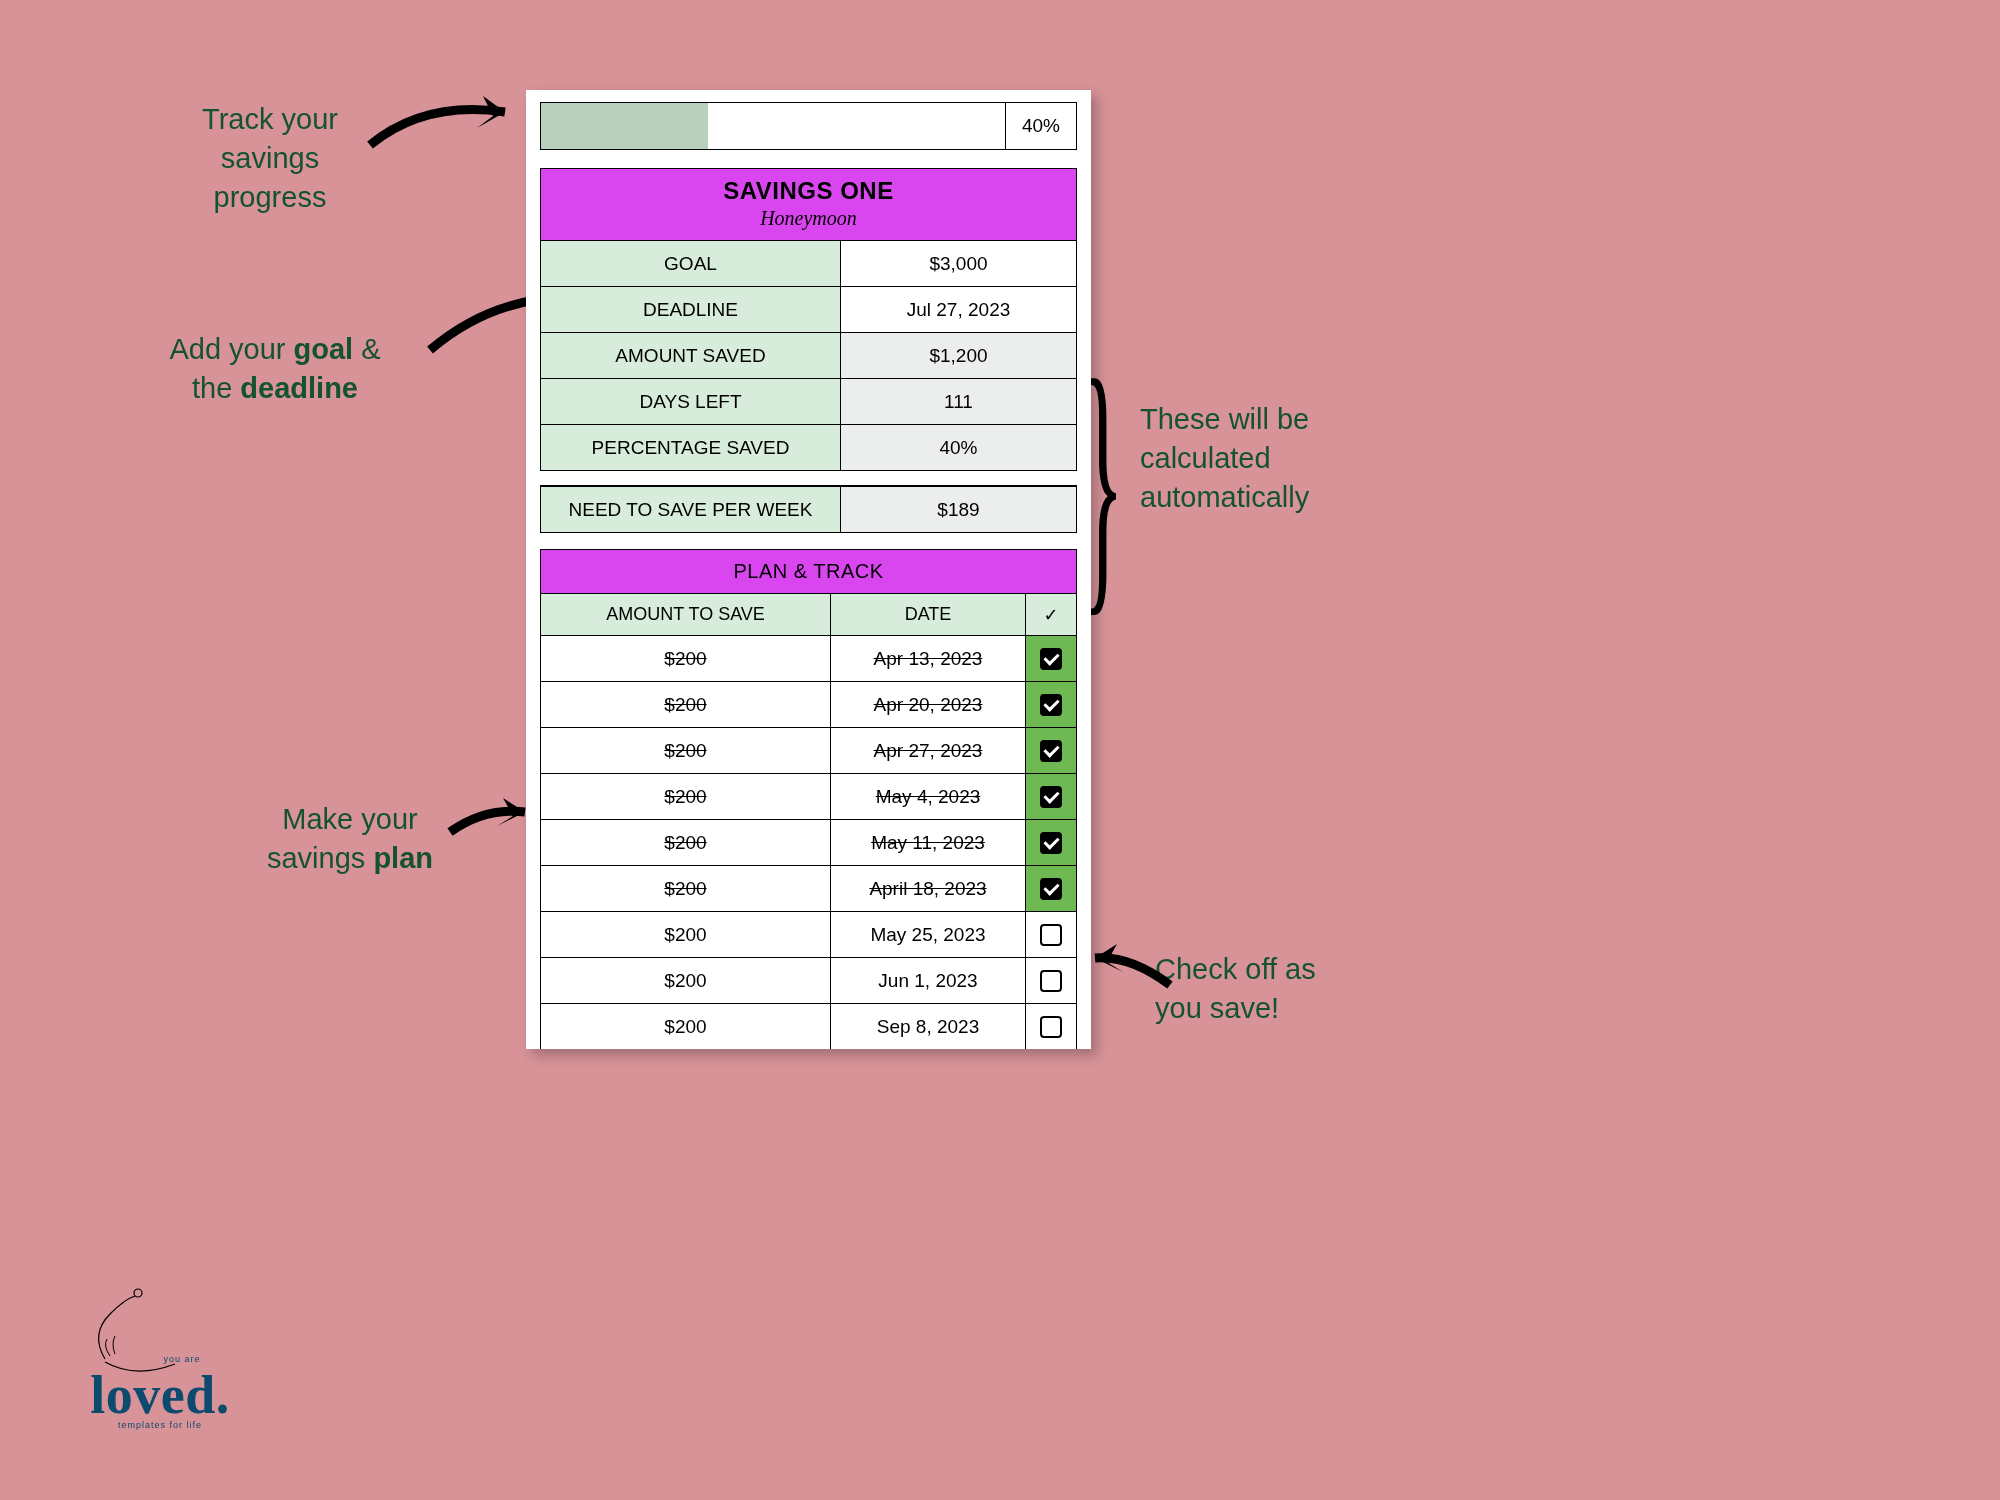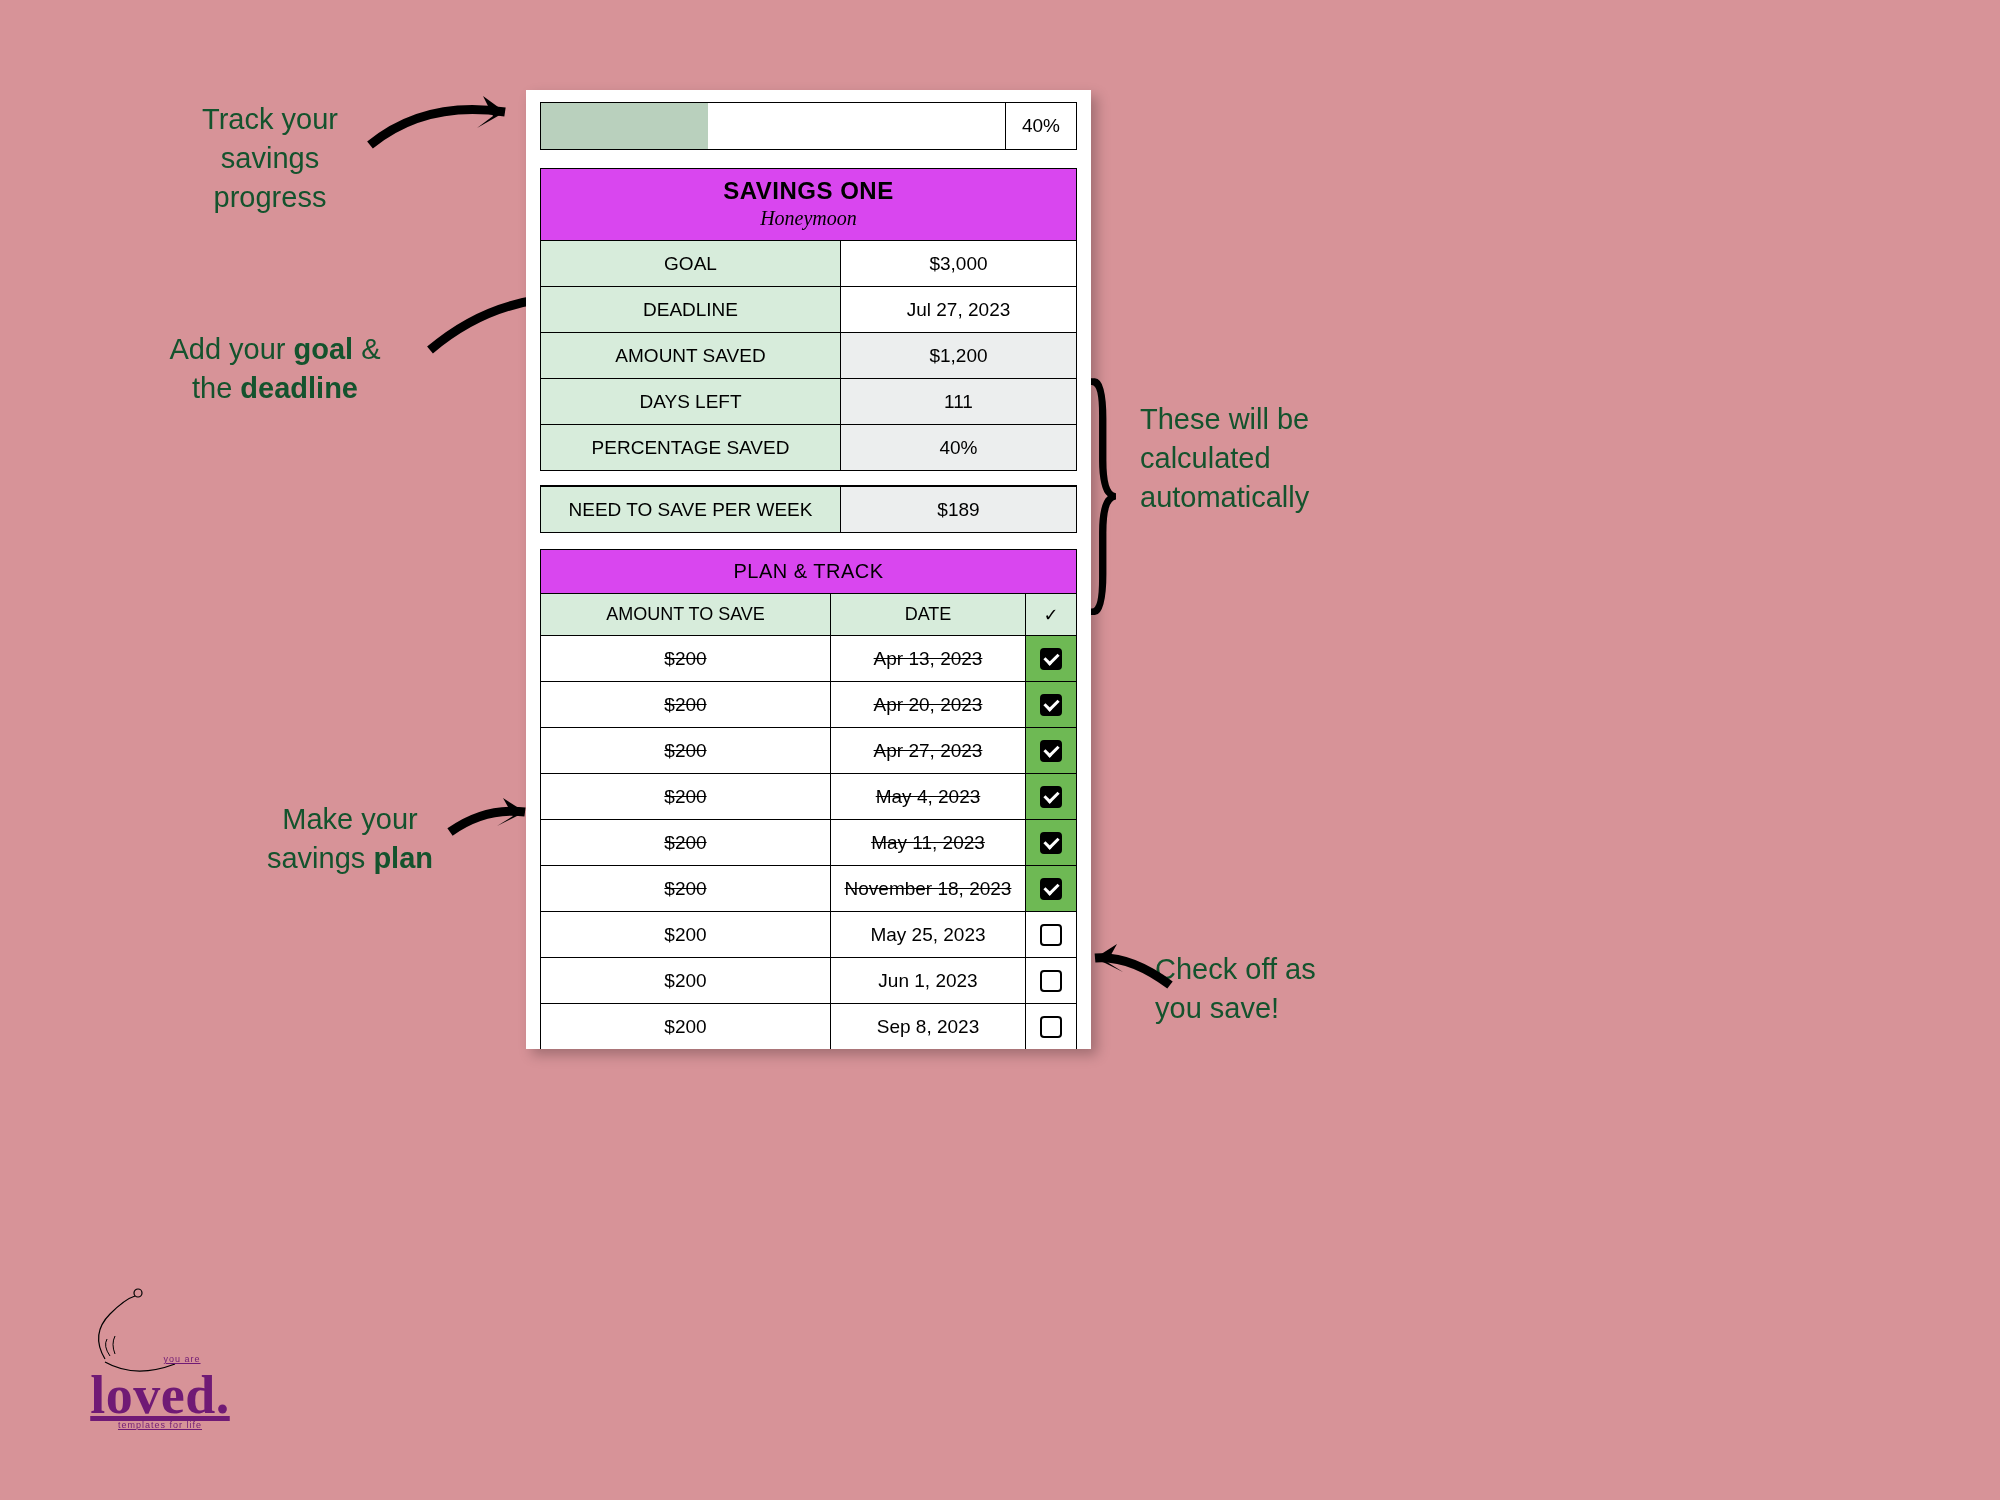--- a/index.html
+++ b/index.html
@@ -128,22 +128,21 @@
   .arrow { position:absolute; }
   
   .brace { position:absolute; font-size:260px; font-family: Georgia, "Times New Roman", serif; transform: scaleX(0.35) scaleY(1.1); line-height:0; }
   
   .logo {
     position:absolute;
     left:60px;
     bottom:70px;
     width:200px;
     text-align:center;
-    color:#701a75;
-    text-decoration:underline;
+    color:#0c4a6e;
   }
   .logo .loved { font-family: Georgia, serif; font-size:54px; font-weight:600; letter-spacing:.5px; }
   .logo .small { font-size:9px; letter-spacing:1px; display:block; margin-top:-6px;}
 </style>
 </head>
 <body>
 
 <div class="callout" style="left:145px; top:100px; width:250px;">
   <span style="white-space:pre-line;">Track your
 savings
@@ -300,21 +299,21 @@
           </div>
           <div class="chk-cell checked">
             <div class="chkbox on"></div>
           </div>
         </div>
         <div class="pt-row done">
           <div class="col-amt">
             <span>$200</span>
           </div>
           <div class="col-date">
-            <span>November 18, 2023</span>
+            <span>April 18, 2023</span>
           </div>
           <div class="chk-cell checked">
             <div class="chkbox on"></div>
           </div>
         </div>
         <div class="pt-row">
           <div class="col-amt">
             <span>$200</span>
           </div>
           <div class="col-date">

